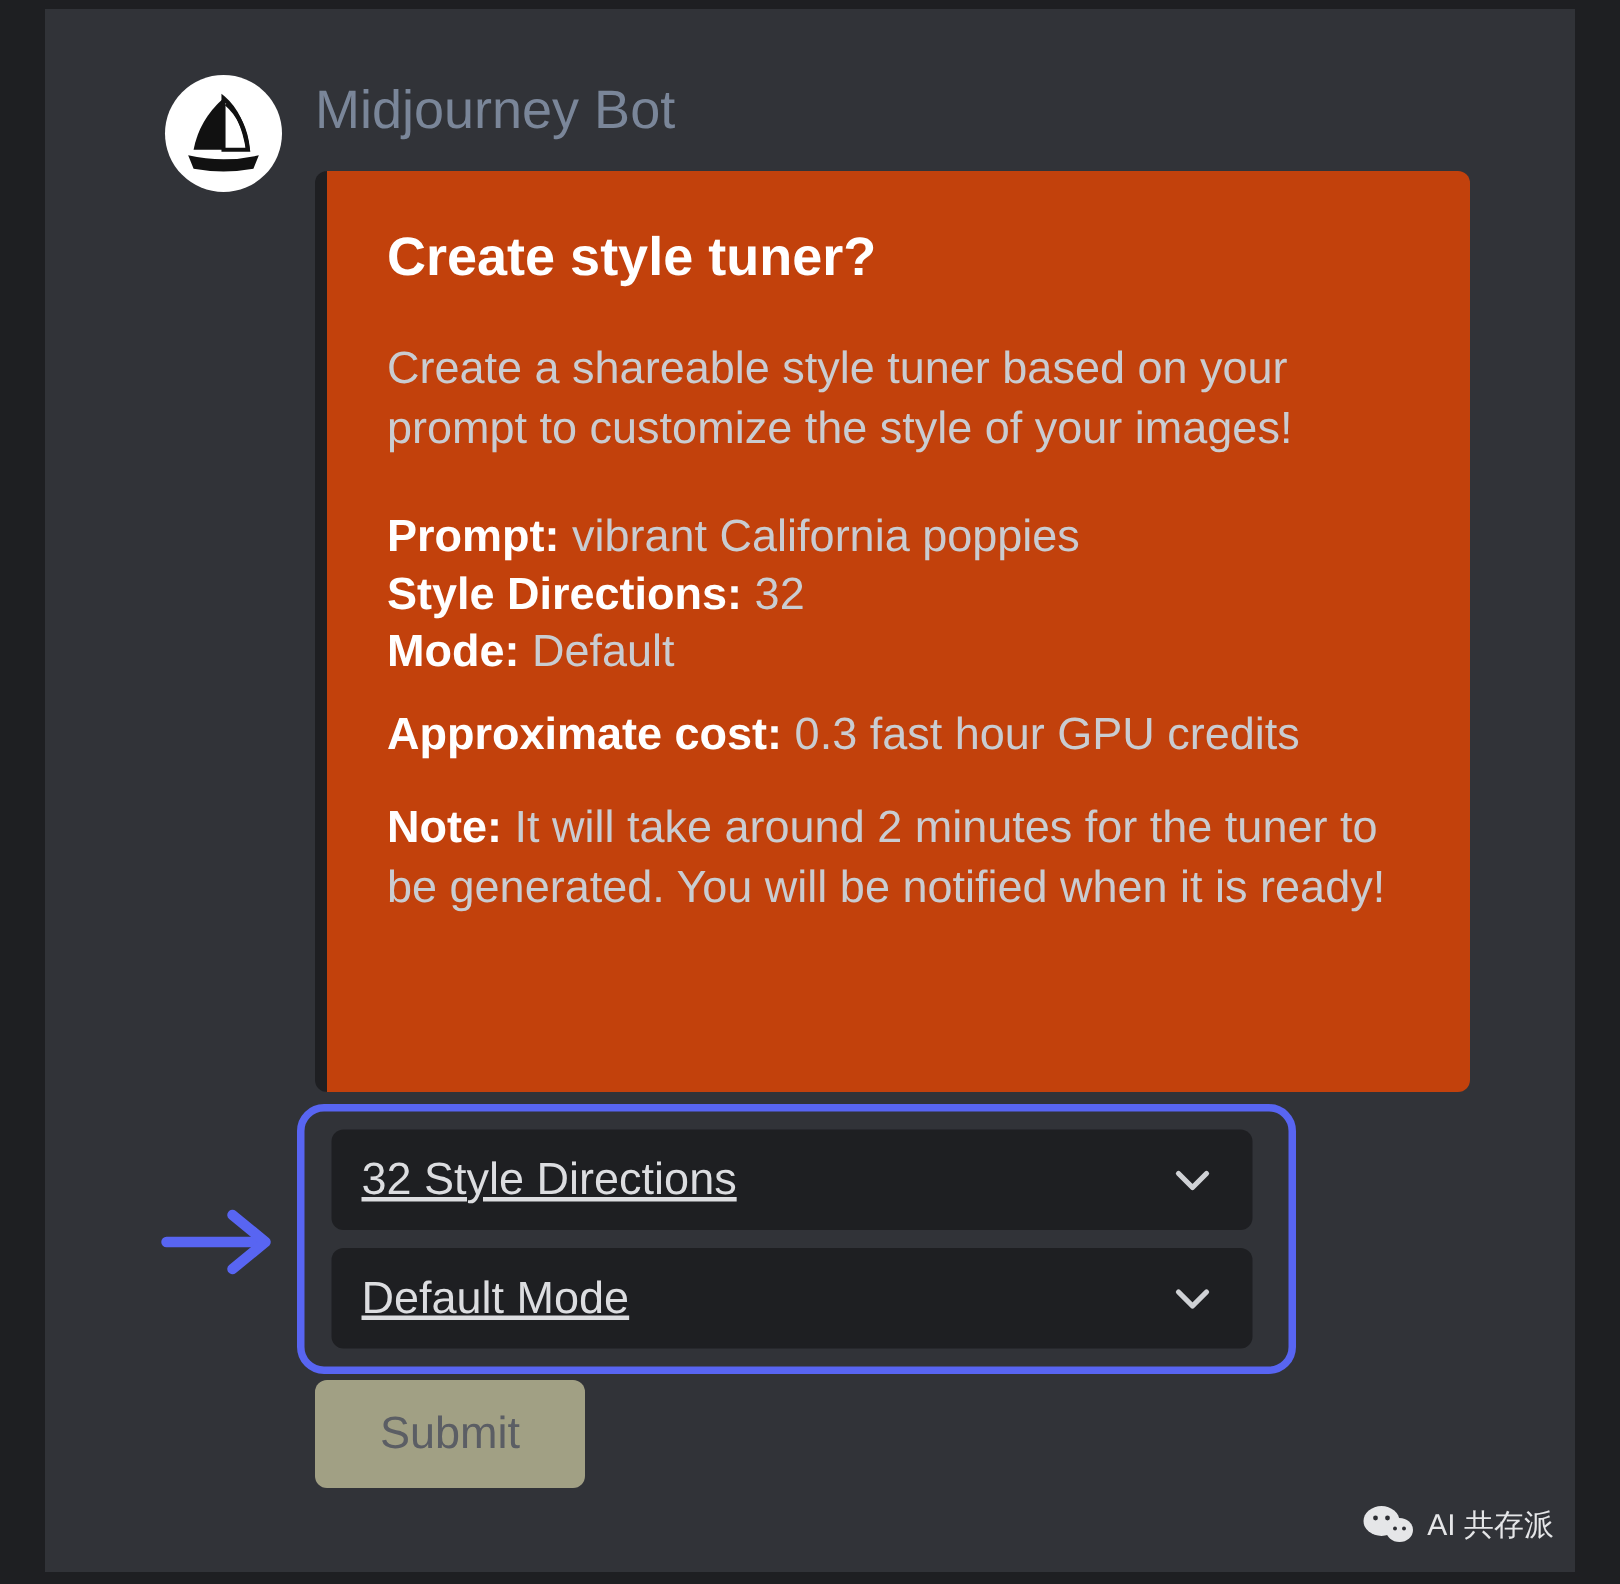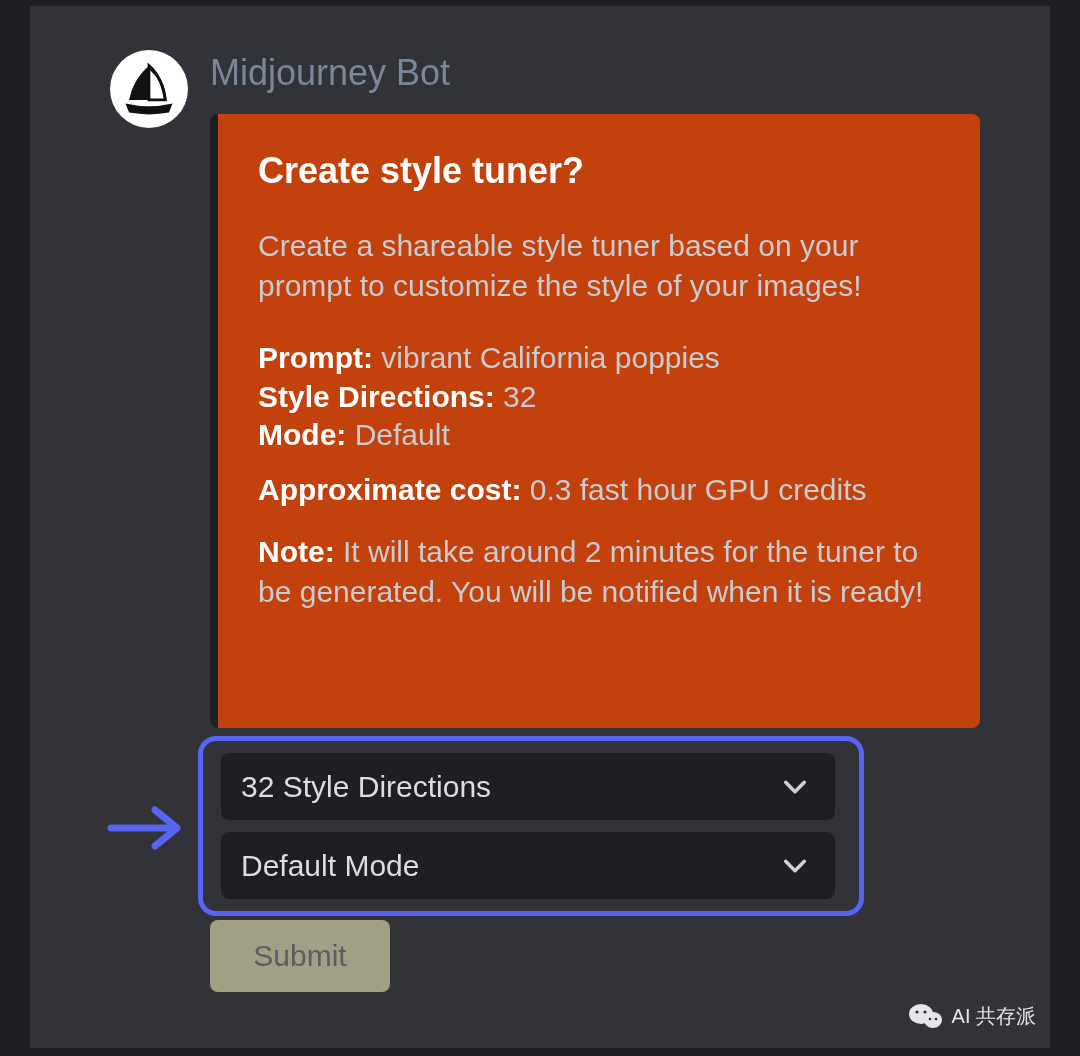--- a/index.html
+++ b/index.html
@@ -111,20 +111,21 @@
     height: 70px;
     background: #1e1f22;
     border-radius: 8px;
     display: flex;
     align-items: center;
     justify-content: space-between;
     padding: 0 26px 0 20px;
     color: #dcdde0;
     font-size: 30px;
     cursor: pointer;
+    text-decoration: underline;
   }
   .dropdown .chev {
     width: 28px;
     height: 28px;
     display: flex;
     align-items: center;
     justify-content: center;
   }
   .dropdown .chev svg { width: 28px; height: 28px; }
 

